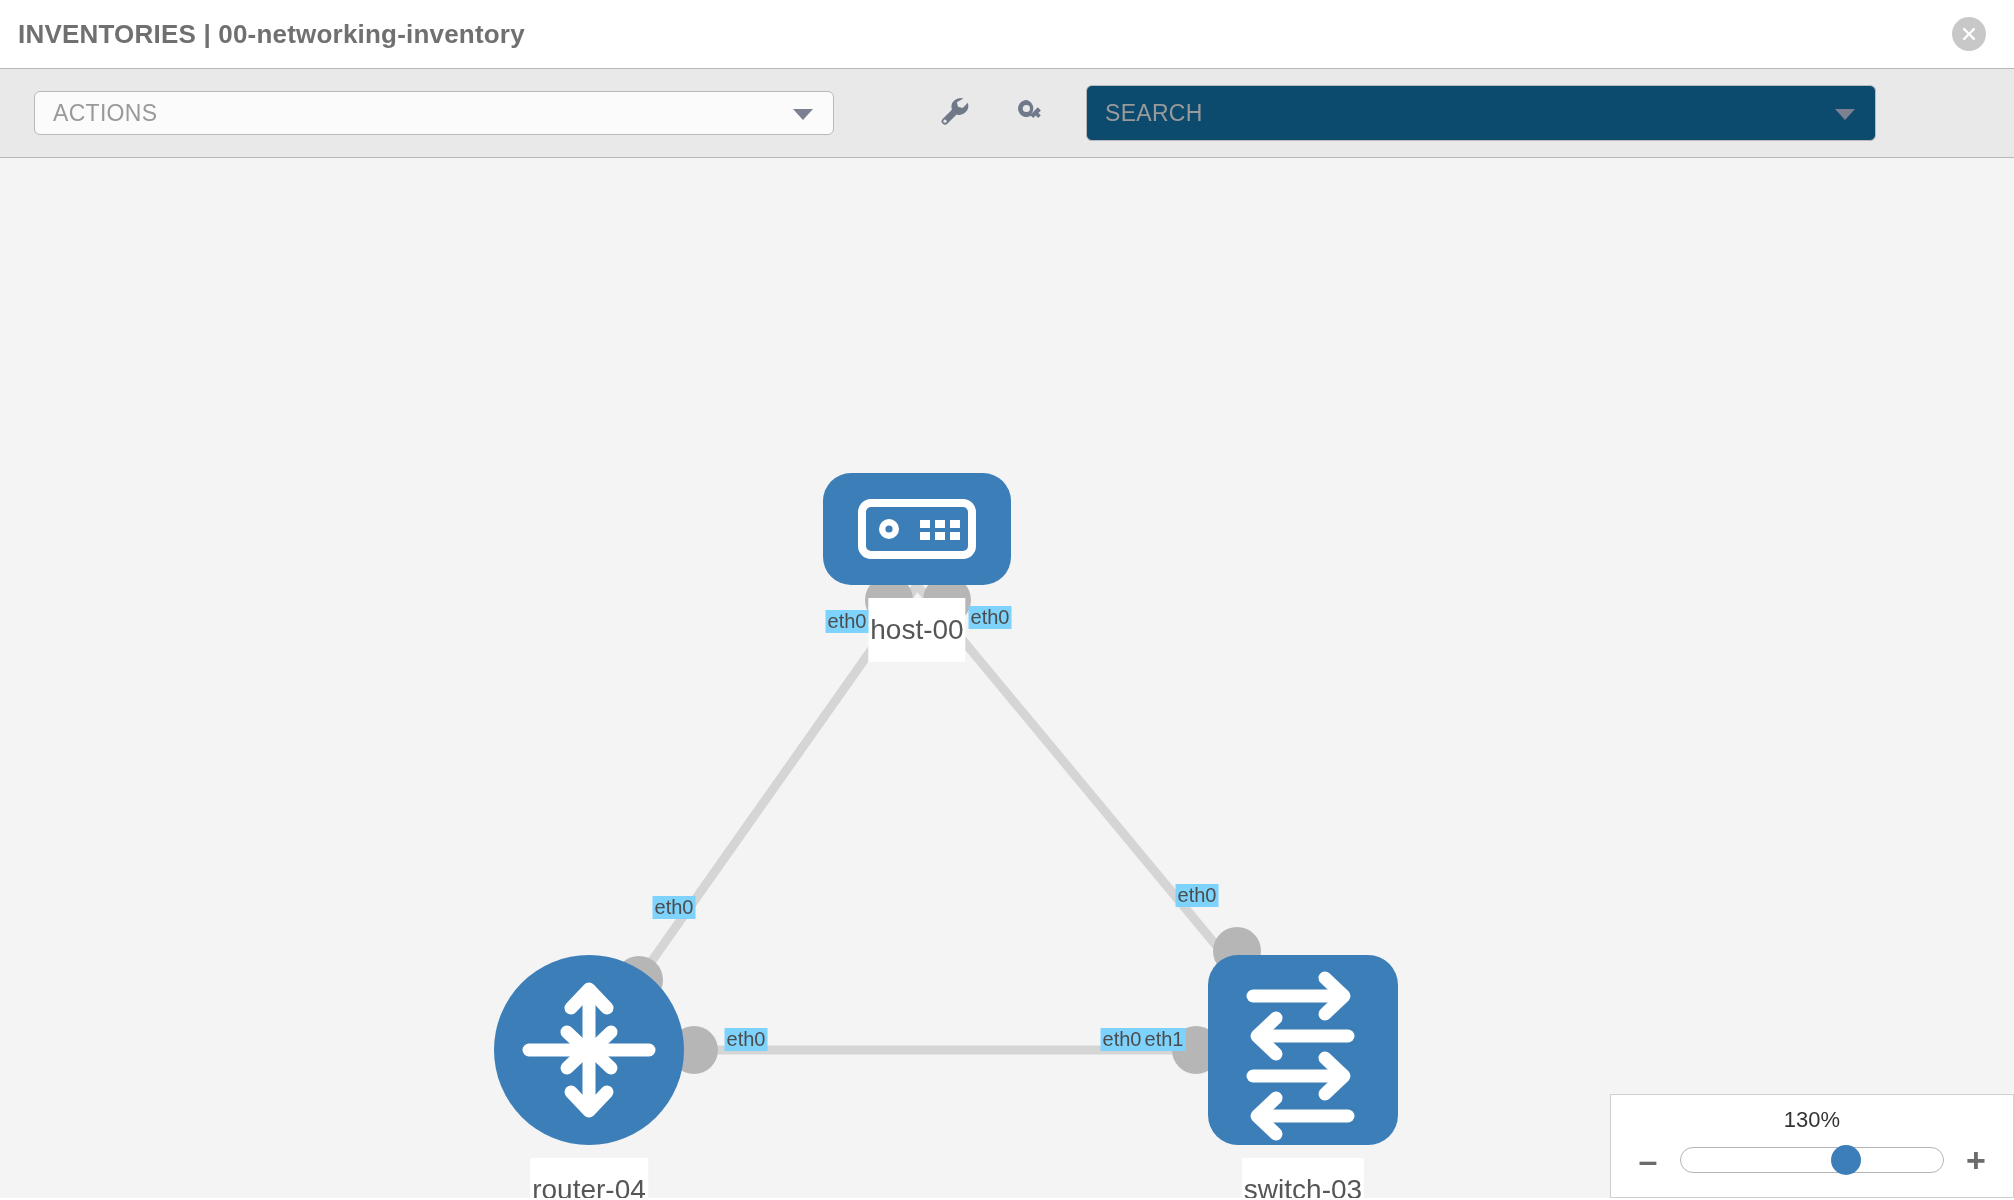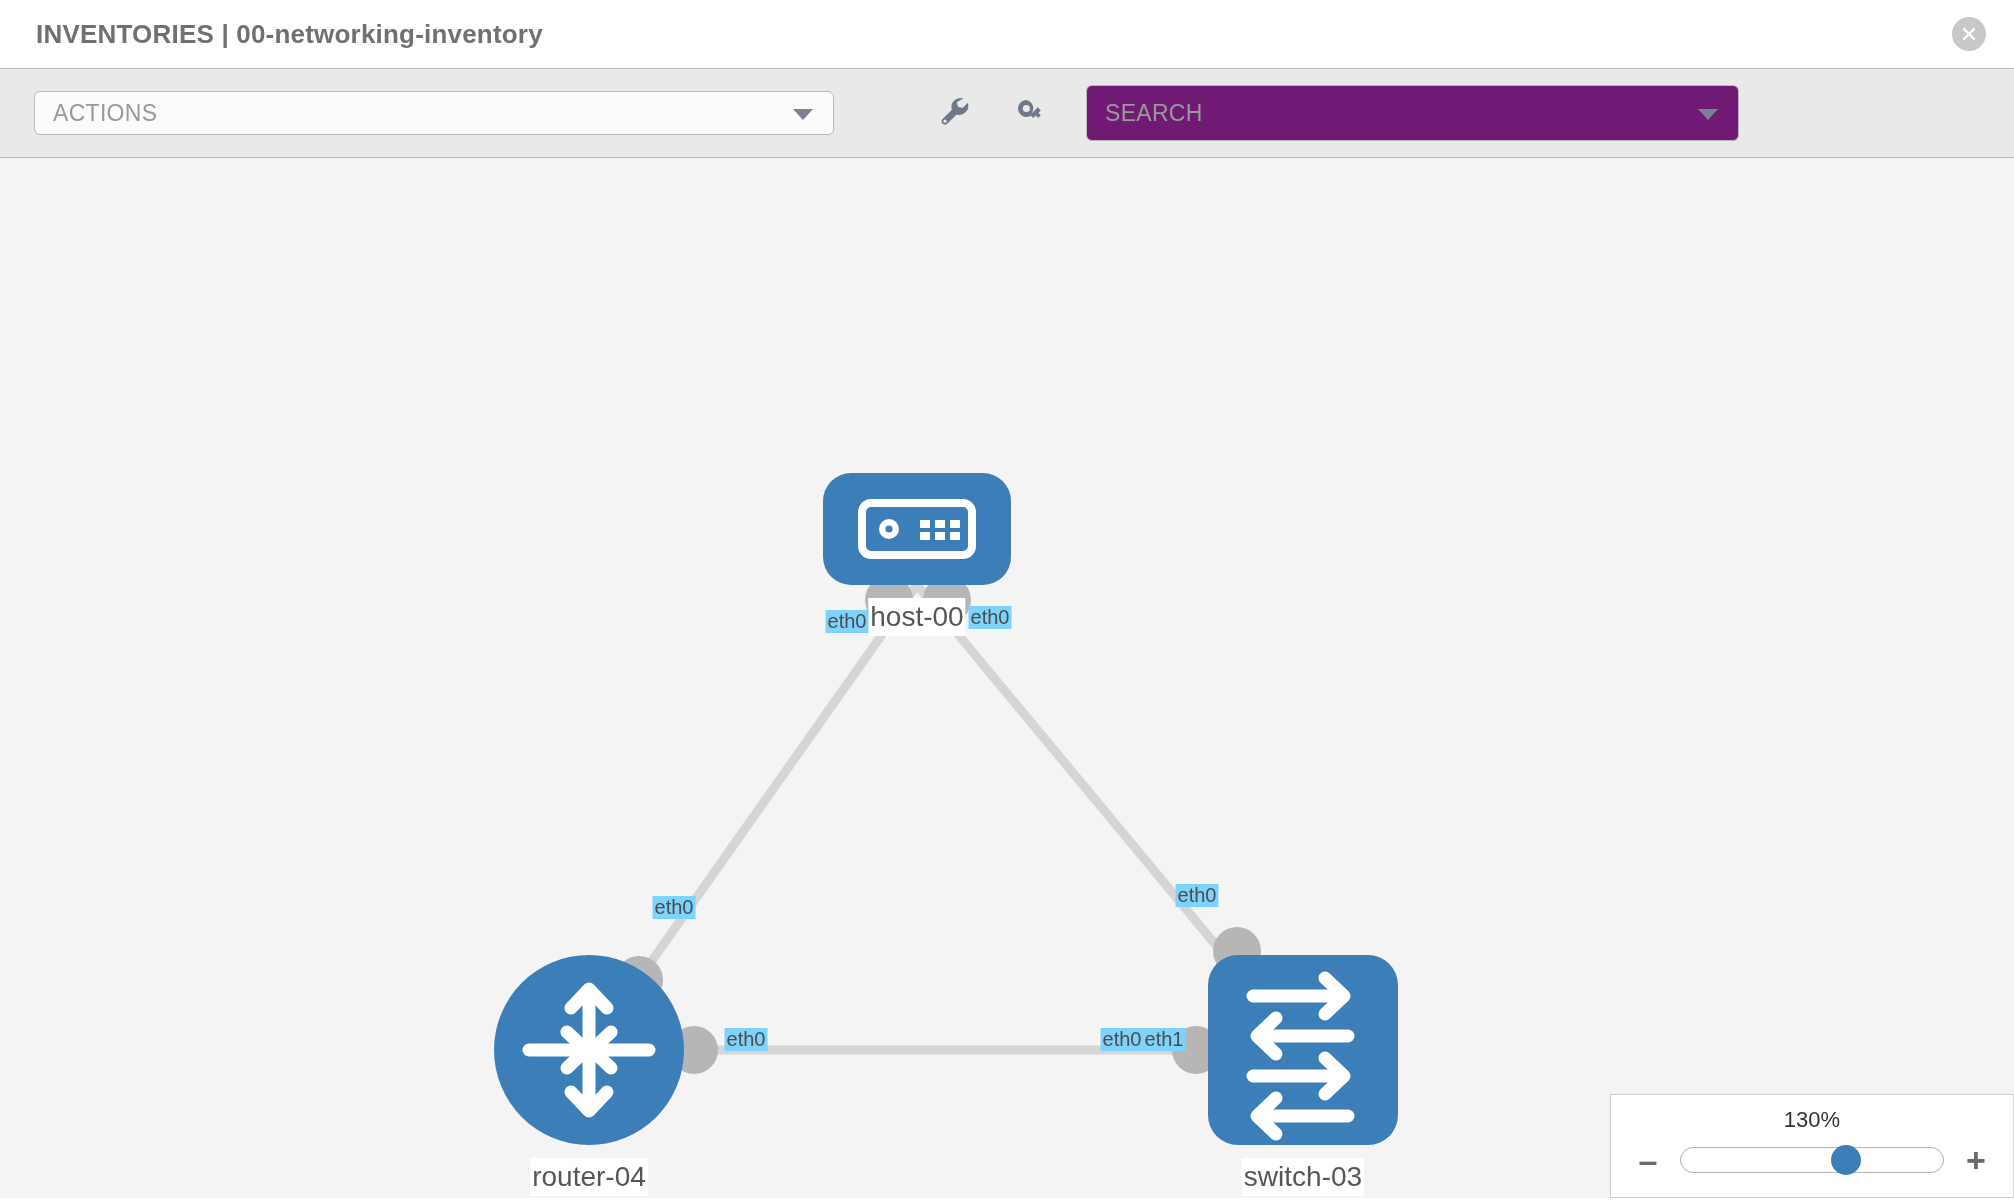--- a/index.html
+++ b/index.html
@@ -10,21 +10,21 @@
     overflow: hidden;
   }
 
   
   .header {
     position: relative;
     height: 68px;
     background: #ffffff;
     display: flex;
     align-items: center;
-    padding: 0 36px;
+    padding: 0 18px;
   }
   .page-title {
     font-size: 26px;
     font-weight: bold;
     color: #707070;
     letter-spacing: 0.2px;
     white-space: nowrap;
   }
   .close-btn {
     position: absolute;
@@ -85,24 +85,24 @@
     gap: 32px;
     margin-left: 98px;
   }
   .tool-icon {
     width: 44px; height: 44px;
     display: flex; align-items: center; justify-content: center;
     cursor: pointer;
   }
   .search-box {
     position: relative;
-    width: 653px;
+    width: 790px;
     height: 56px;
     margin-left: 34px;
-    background: #701a75;
+    background: #0c4a6e;
     border: 1px solid #b9b9b9;
     border-radius: 6px;
     display: flex;
     align-items: center;
     padding: 0 18px;
     cursor: text;
   }
   .search-box .ph {
     font-size: 23px;
     color: #9a9a9a;
@@ -117,21 +117,21 @@
     overflow: hidden;
   }
   .topology { position: absolute; left: 0; top: 0; width: 2014px; height: 1040px; }
 
   .node-label {
     position: absolute;
     font-size: 28px;
     color: #565656;
     background: #ffffff;
     white-space: nowrap;
-    padding: 3px 2px;
+    padding: 16px 2px;
     transform: translateX(-50%);
   }
   .link-label {
     position: absolute;
     font-size: 20px;
     color: #4c4c4c;
     background: #7dd3fc;
     white-space: nowrap;
     padding: 0 2px;
     transform: translateX(-50%);

